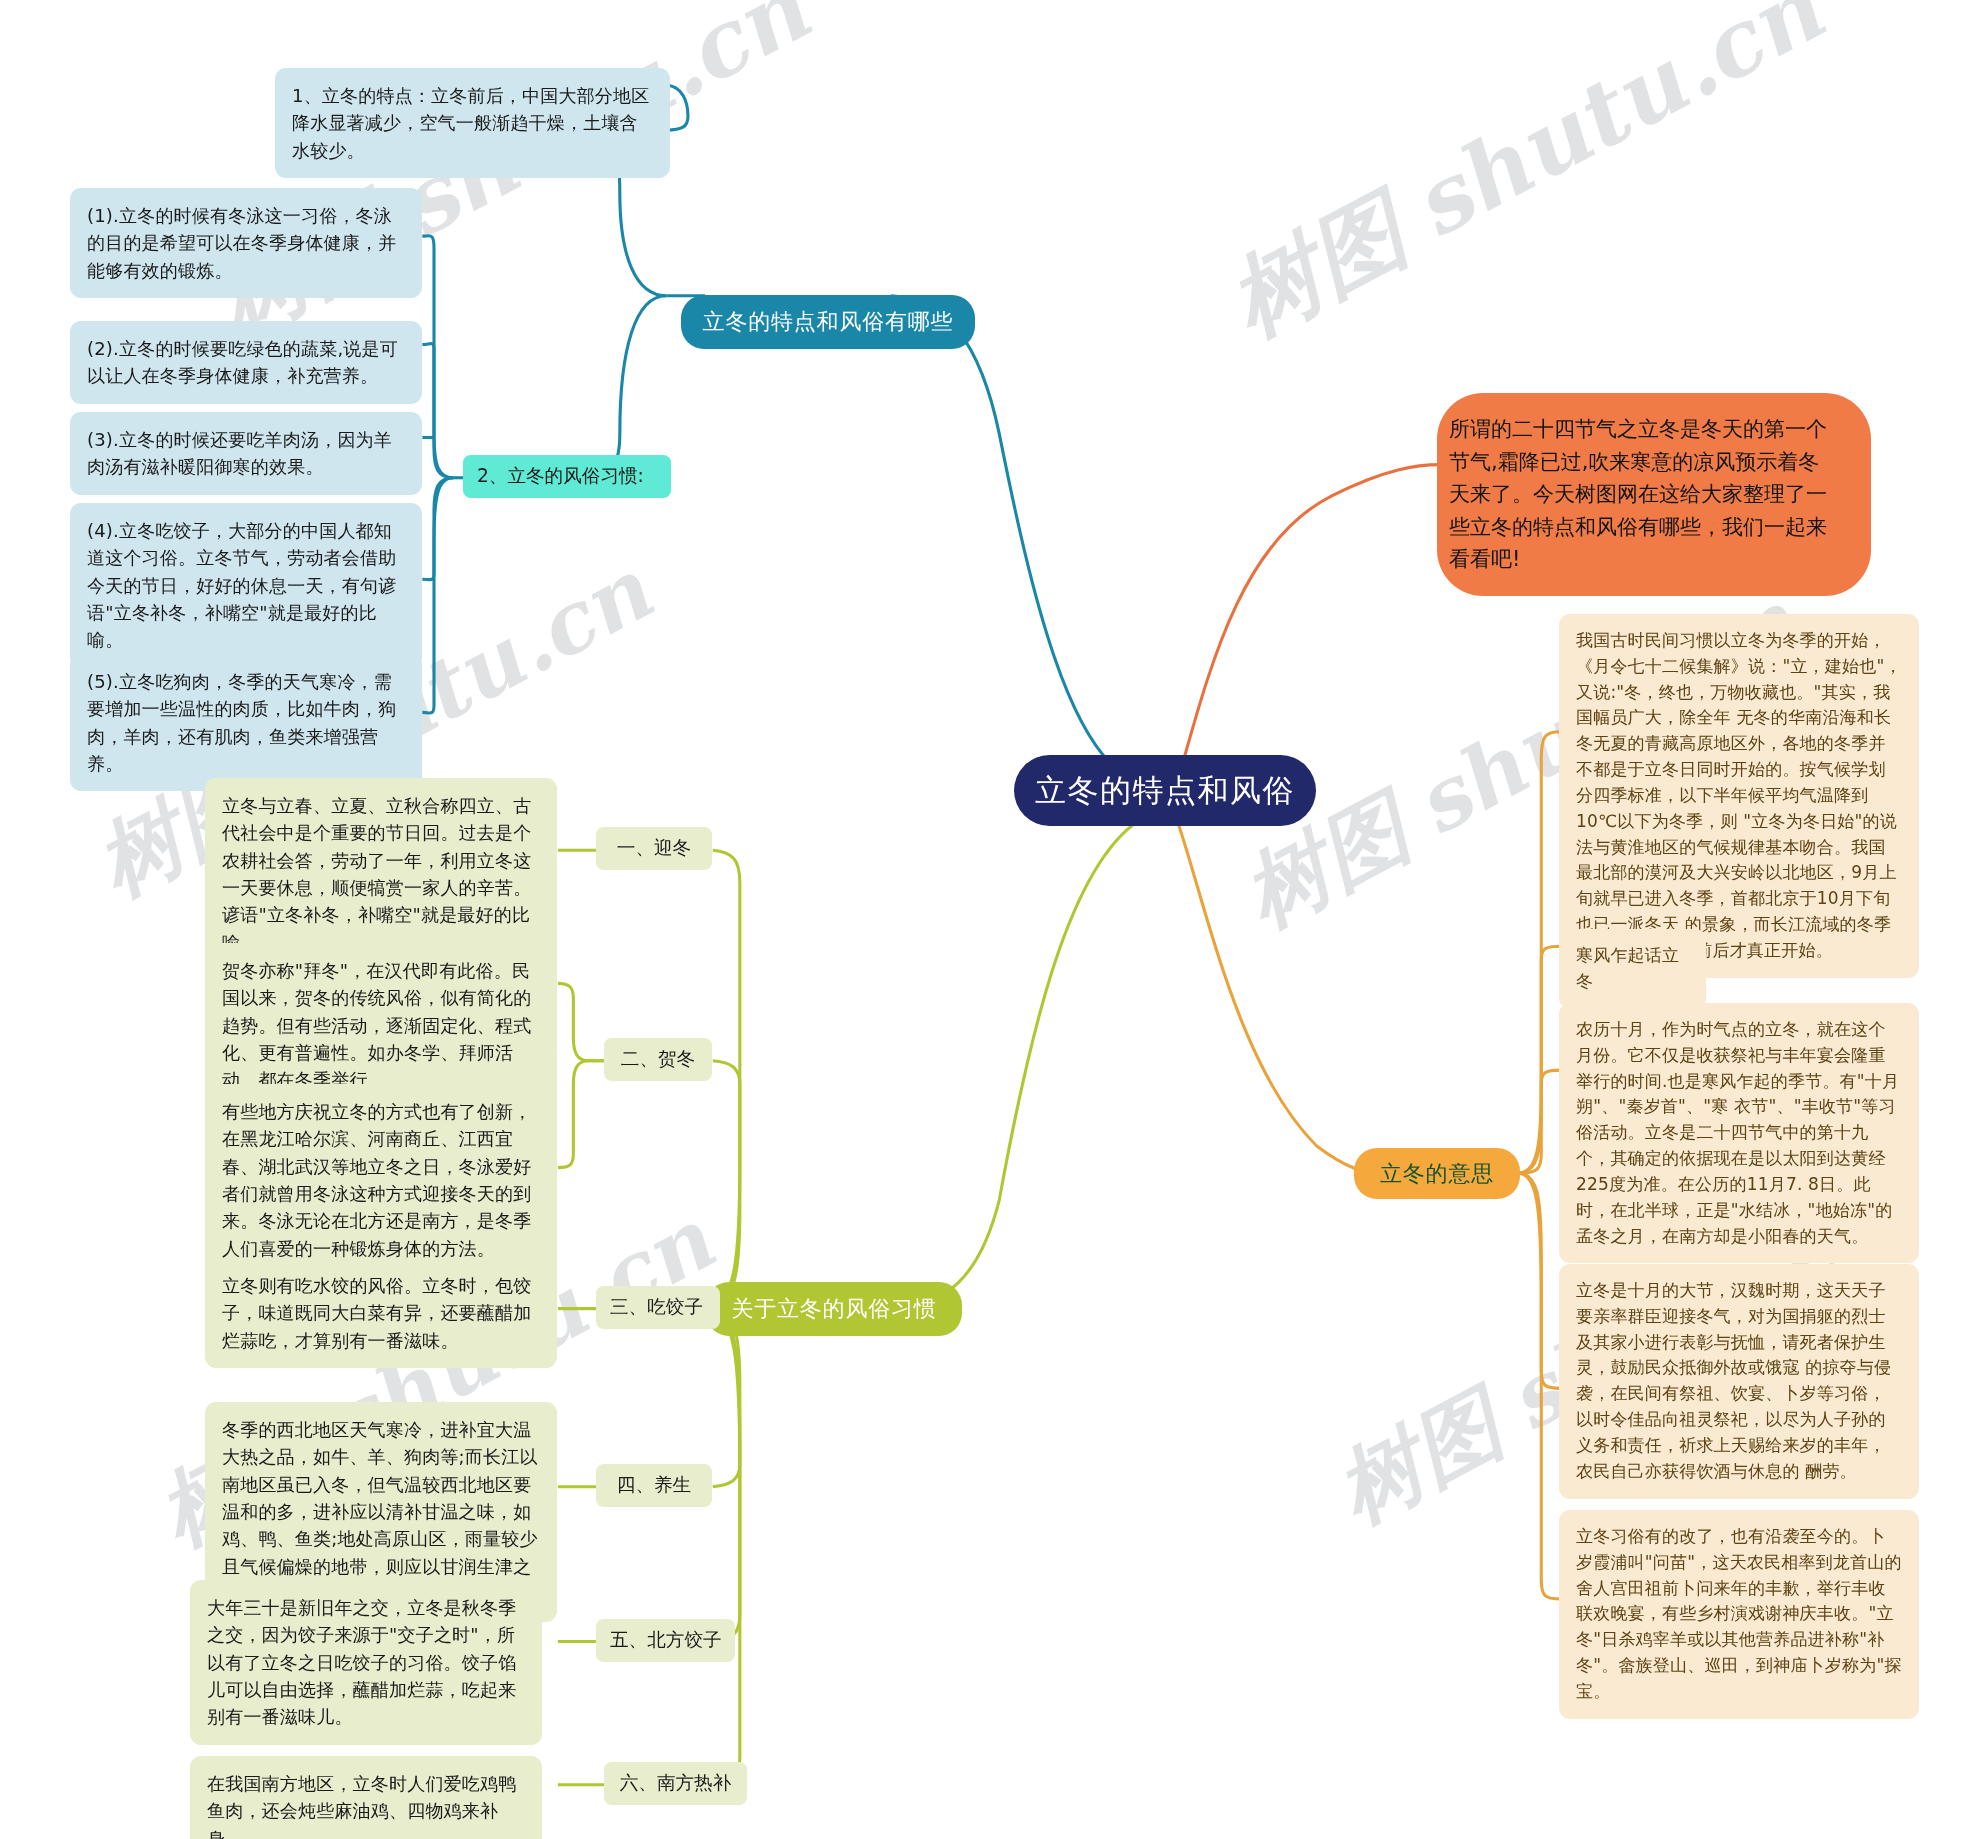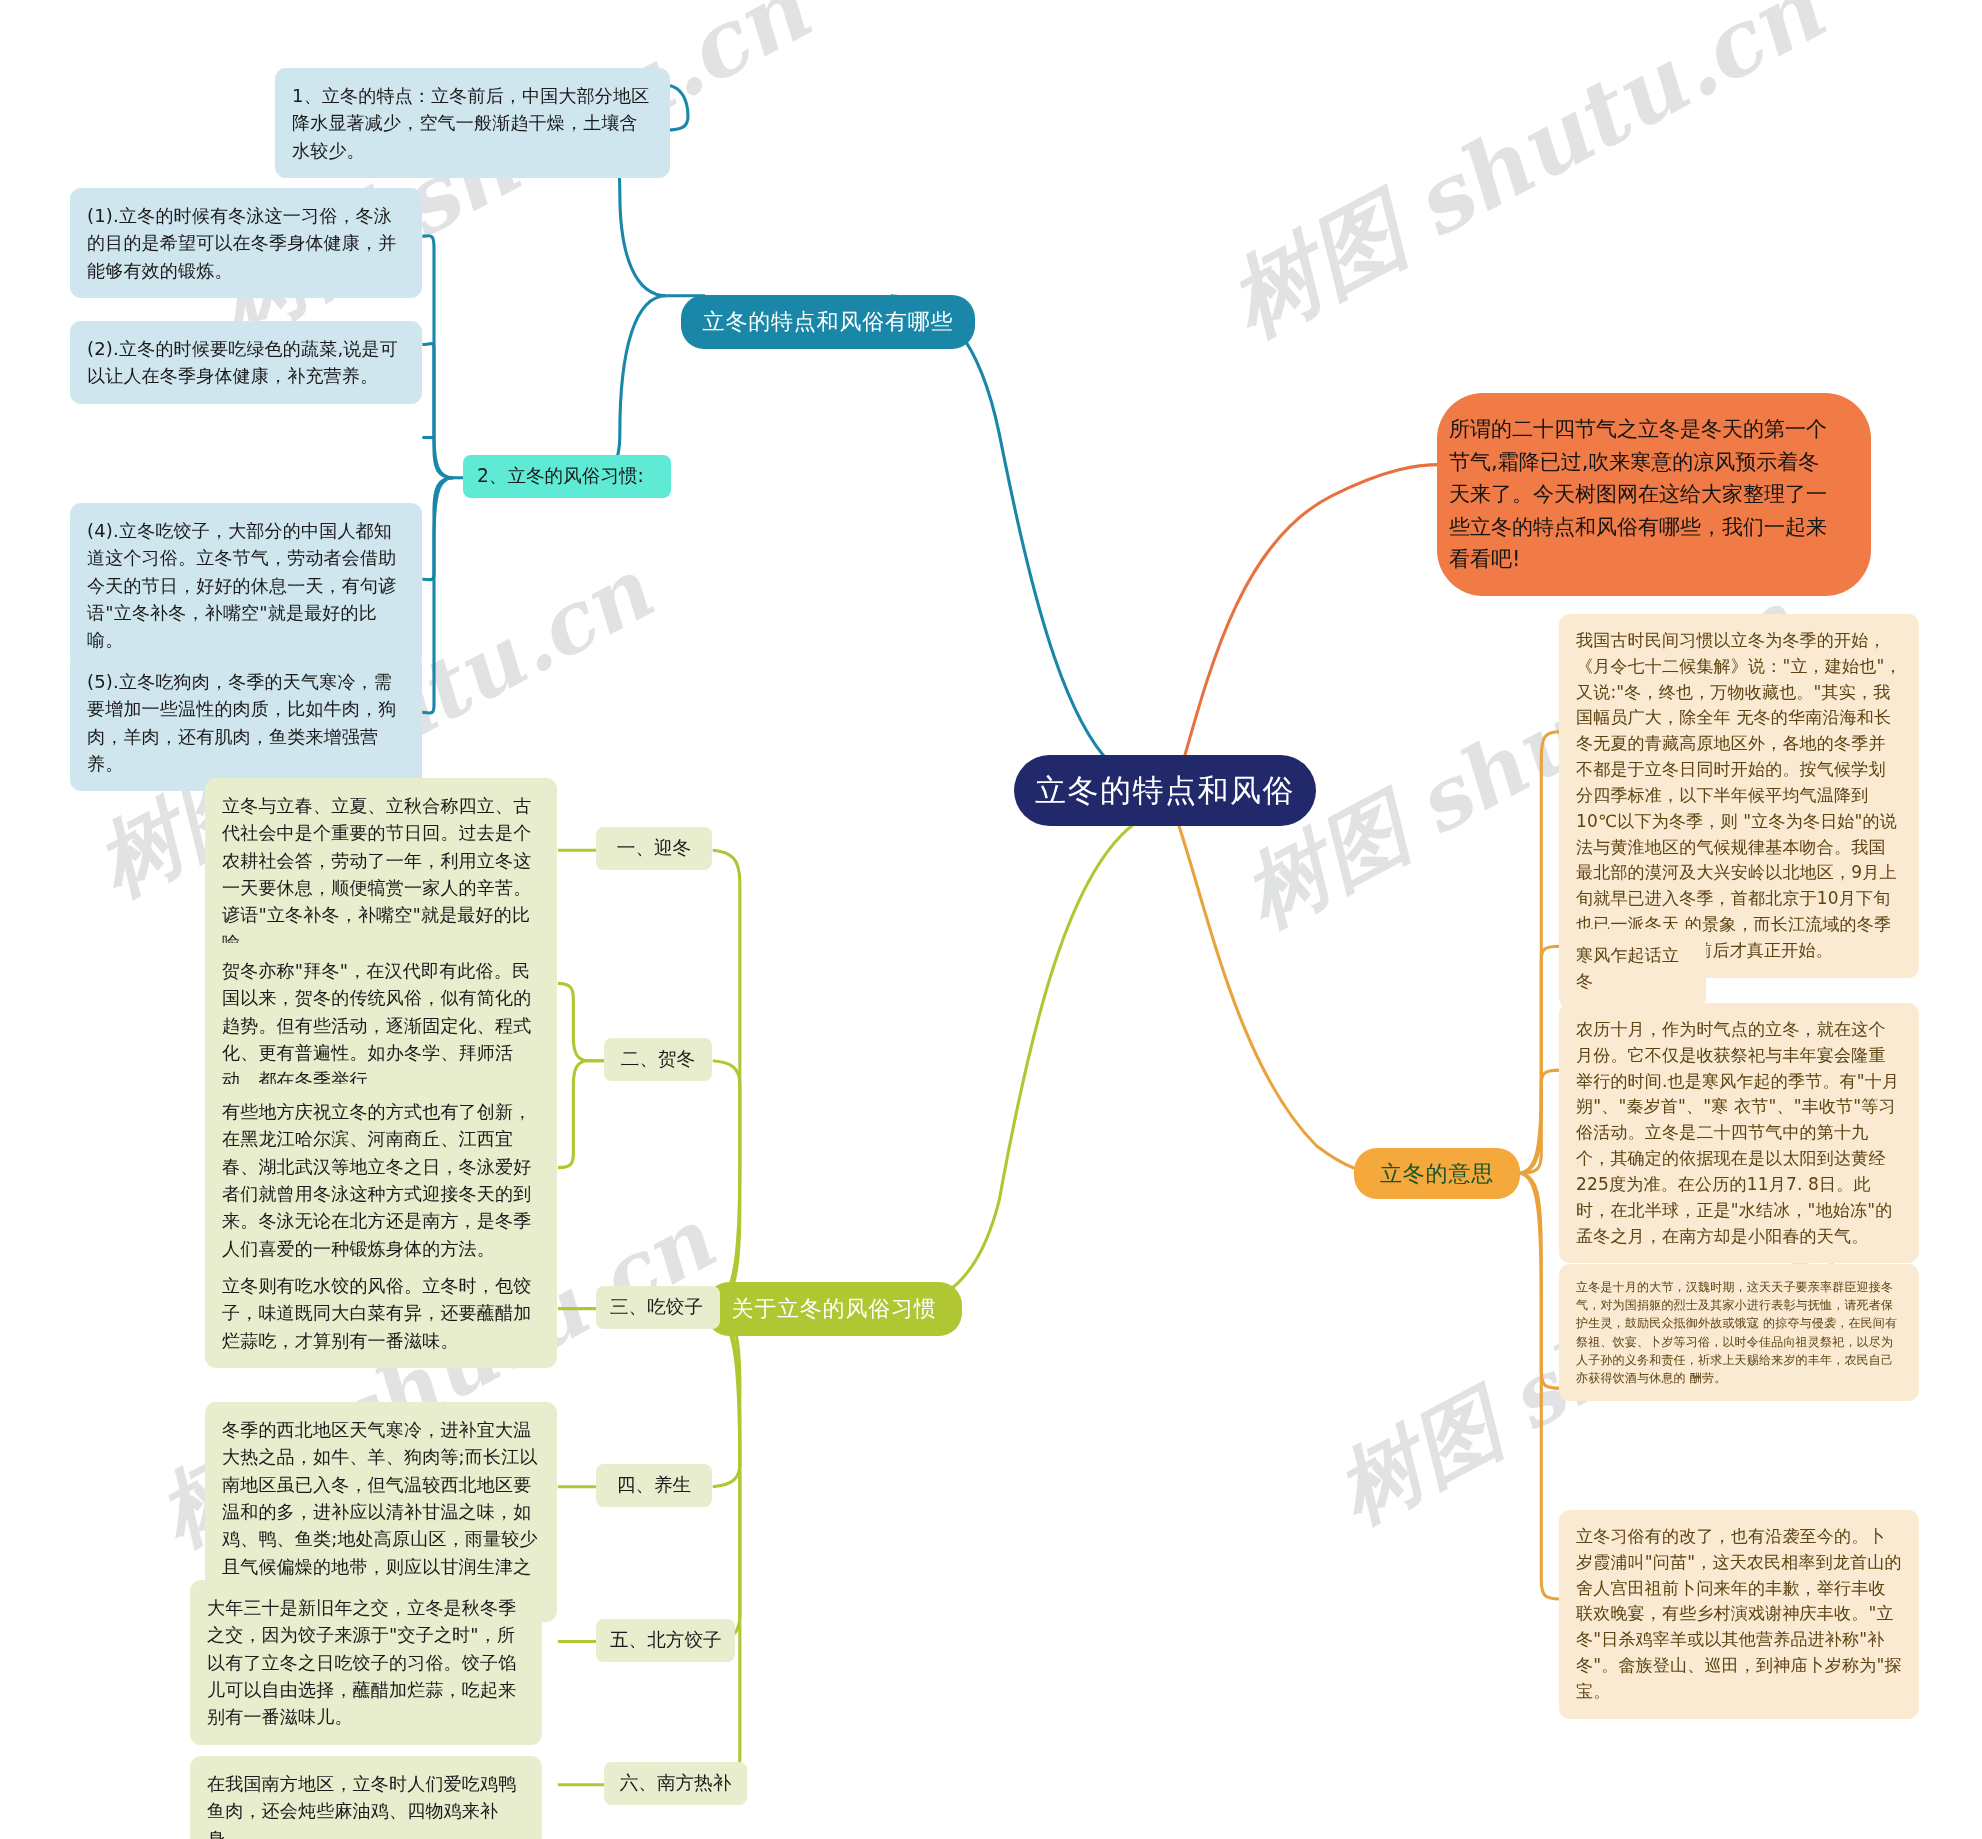--- a/index.html
+++ b/index.html
@@ -139,20 +139,23 @@
   <div class="node chip chip-blue" style="left:463px;top:455px;width:208px;">
     <span>2、立冬的风俗习惯:</span>
   </div>
 
   <div class="node leaf leaf-blue" style="left:70px;top:188px;width:352px;">
     <span>(1).立冬的时候有冬泳这一习俗，冬泳的目的是希望可以在冬季身体健康，并能够有效的锻炼。</span>
   </div>
   <div class="node leaf leaf-blue" style="left:70px;top:321px;width:352px;">
     <span>(2).立冬的时候要吃绿色的蔬菜,说是可以让人在冬季身体健康，补充营养。</span>
   </div>
+  <div class="node leaf leaf-blue" style="left:70px;top:412px;width:352px;">
+    <span>(3).立冬的时候还要吃羊肉汤，因为羊肉汤有滋补暖阳御寒的效果。</span>
+  </div>
   <div class="node leaf leaf-blue" style="left:70px;top:503px;width:352px;">
     <span>(4).立冬吃饺子，大部分的中国人都知道这个习俗。立冬节气，劳动者会借助今天的节日，好好的休息一天，有句谚语"立冬补冬，补嘴空"就是最好的比喻。</span>
   </div>
   <div class="node leaf leaf-blue" style="left:70px;top:654px;width:352px;">
     <span>(5).立冬吃狗肉，冬季的天气寒冷，需要增加一些温性的肉质，比如牛肉，狗肉，羊肉，还有肌肉，鱼类来增强营养。</span>
   </div>
 
   <div class="node intro" style="left:1437px;top:393px;width:434px;padding-left:12px;">
     <span>所谓的二十四节气之立冬是冬天的第一个节气,霜降已过,吹来寒意的凉风预示着冬天来了。今天树图网在这给大家整理了一些立冬的特点和风俗有哪些，我们一起来看看吧!</span>
   </div>
@@ -163,21 +166,21 @@
 
   <div class="node leaf leaf-cream" style="left:1559px;top:614px;width:360px;font-size:17px;">
     <span>我国古时民间习惯以立冬为冬季的开始，《月令七十二候集解》说："立，建始也"，又说:"冬，终也，万物收藏也。"其实，我国幅员广大，除全年 无冬的华南沿海和长冬无夏的青藏高原地区外，各地的冬季并不都是于立冬日同时开始的。按气候学划分四季标准，以下半年候平均气温降到10℃以下为冬季，则 "立冬为冬日始"的说法与黄淮地区的气候规律基本吻合。我国最北部的漠河及大兴安岭以北地区，9月上旬就早已进入冬季，首都北京于10月下旬也已一派冬天 的景象，而长江流域的冬季要到"小雪"节气前后才真正开始。</span>
   </div>
   <div class="node leaf leaf-cream" style="left:1559px;top:929px;width:147px;font-size:17px;">
     <span>寒风乍起话立冬</span>
   </div>
   <div class="node leaf leaf-cream" style="left:1559px;top:1003px;width:360px;font-size:17px;">
     <span>农历十月，作为时气点的立冬，就在这个月份。它不仅是收获祭祀与丰年宴会隆重举行的时间.也是寒风乍起的季节。有"十月朔"、"秦岁首"、"寒 衣节"、"丰收节"等习俗活动。立冬是二十四节气中的第十九个，其确定的依据现在是以太阳到达黄经225度为准。在公历的11月7. 8日。此时，在北半球，正是"水结冰，"地始冻"的孟冬之月，在南方却是小阳春的天气。</span>
   </div>
-  <div class="node leaf leaf-cream" style="left:1559px;top:1264px;width:360px;font-size:12px;">
+  <div class="node leaf leaf-cream" style="left:1559px;top:1264px;width:360px;font-size:17px;">
     <span>立冬是十月的大节，汉魏时期，这天天子要亲率群臣迎接冬气，对为国捐躯的烈士及其家小进行表彰与抚恤，请死者保护生灵，鼓励民众抵御外故或饿寇 的掠夺与侵袭，在民间有祭祖、饮宴、卜岁等习俗，以时令佳品向祖灵祭祀，以尽为人子孙的义务和责任，祈求上天赐给来岁的丰年，农民自己亦获得饮酒与休息的 酬劳。</span>
   </div>
   <div class="node leaf leaf-cream" style="left:1559px;top:1510px;width:360px;font-size:17px;">
     <span>立冬习俗有的改了，也有沿袭至今的。卜岁霞浦叫"问苗"，这天农民相率到龙首山的舍人宫田祖前卜问来年的丰歉，举行丰收联欢晚宴，有些乡村演戏谢神庆丰收。"立冬"日杀鸡宰羊或以其他营养品进补称"补冬"。畲族登山、巡田，到神庙卜岁称为"探宝。</span>
   </div>
 
   <div class="node pill pill-olive" style="left:706px;top:1282px;width:256px;height:54px;">
     <span>关于立冬的风俗习惯</span>
   </div>
 

